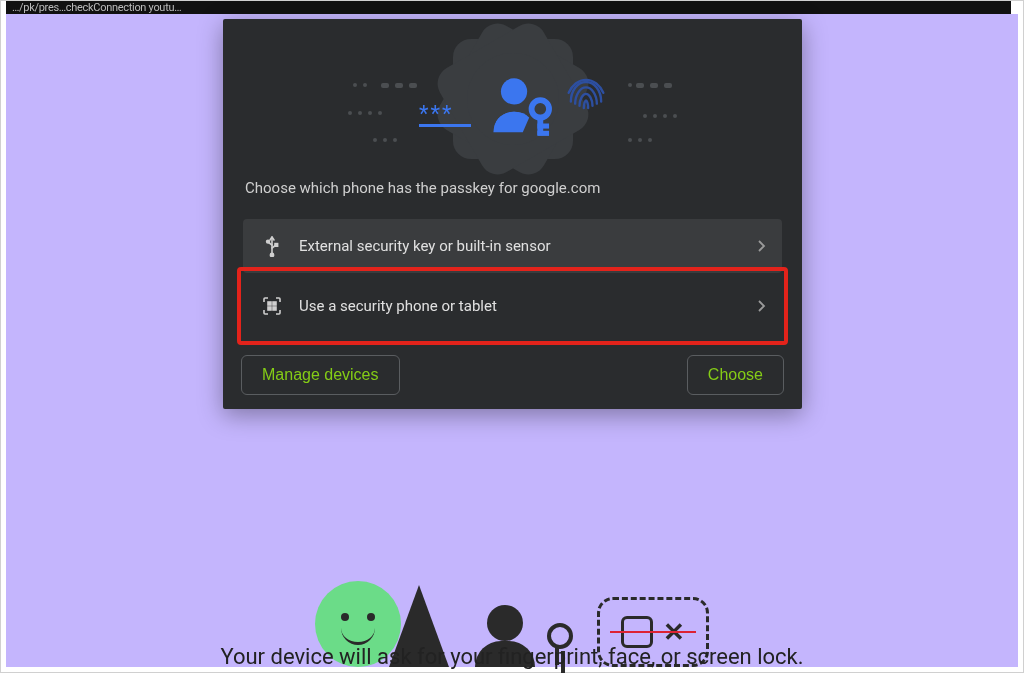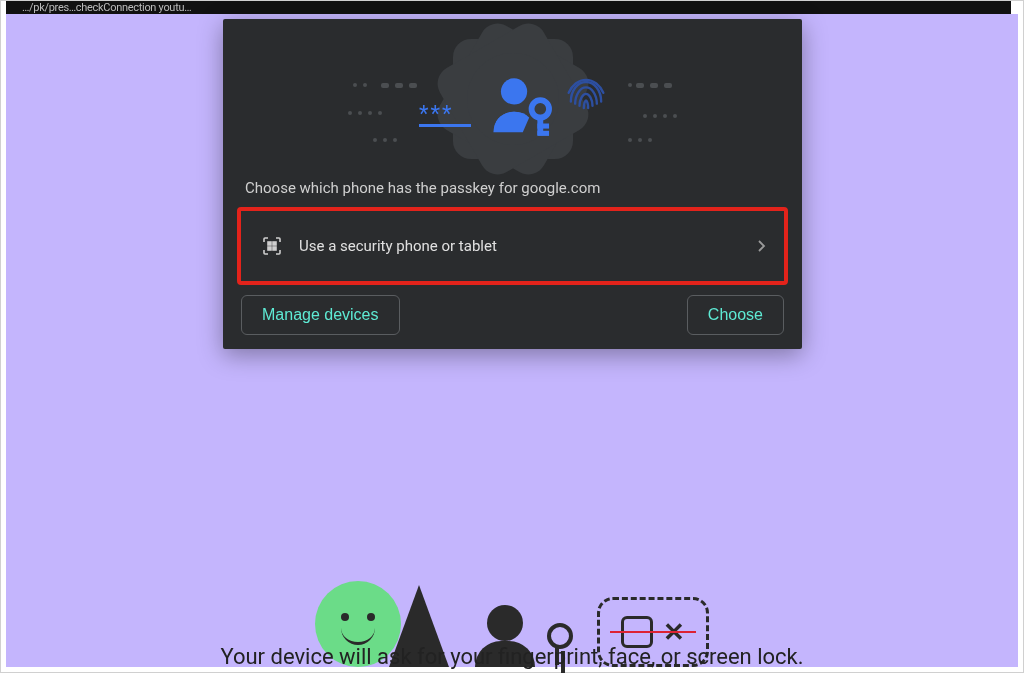--- a/index.html
+++ b/index.html
@@ -1,17 +1,17 @@
 <!DOCTYPE html>
 <html><head>
 <meta charset="utf-8">
 <style>
   html,body{margin:0;padding:0;width:1024px;height:673px;font-family:"Segoe UI",Roboto,Arial,sans-serif;background:#fff;overflow:hidden}
   .frame{position:relative;width:1024px;height:673px;box-sizing:border-box;border:1px solid #d0d0d0}
-  .top-strip{position:absolute;left:5px;right:12px;top:0;height:16px;background:#111;color:#bbb;font-size:11px;line-height:13px;white-space:nowrap;overflow:hidden;padding:0 16px;letter-spacing:-.3px}
+  .top-strip{position:absolute;left:5px;right:12px;top:0;height:16px;background:#111;color:#bbb;font-size:11px;line-height:13px;white-space:nowrap;overflow:hidden;padding:0 6px;letter-spacing:-.3px}
   .page-bg{position:absolute;left:5px;right:5px;top:13px;bottom:5px;background:#c4b5fd}
   .page-graphic{position:absolute;left:50%;transform:translateX(-50%);bottom:0;width:520px;display:flex;align-items:flex-end;gap:26px;justify-content:center}
   .page-caption{position:absolute;left:0;right:0;bottom:-2px;text-align:center;font-size:22px;color:#222}
   .dialog{position:absolute;left:222px;top:18px;width:579px;background:#2a2c2e;color:#e0e0e0;border-radius:2px;box-shadow:0 6px 24px rgba(0,0,0,.35);padding-bottom:14px}
   .hero{position:relative;height:160px;width:100%;display:flex;align-items:center;justify-content:center}
   .gear{width:120px;height:120px;background:#3a3d40;position:relative;border-radius:18px}
   .gear:before,.gear:after{content:"";position:absolute;inset:0;border-radius:18px;background:#3a3d40;transform:rotate(30deg)}
   .gear:after{transform:rotate(60deg)}
   .gear-inner{position:absolute;inset:14px;background:#3a3d40;border-radius:50%;z-index:2;display:flex;align-items:center;justify-content:center;gap:6px}
   .dots{position:absolute;display:flex;gap:6px}
@@ -28,21 +28,21 @@
   .dlg-title{font-size:22px;font-weight:400;color:#e6e6e6;margin:38px 0 14px 2px}
   .dlg-sub{font-size:15px;color:#cfcfcf;margin:0 0 22px 2px}
   .opt{display:flex;align-items:center;height:54px;border-radius:4px;padding:0 16px;cursor:pointer;position:relative;color:#e0e0e0;font-size:15px}
   .opt.sel{background:#3a3c3e}
   .opt+.opt{margin-top:6px}
   .opt .ico{width:26px;display:flex;justify-content:center;margin-right:14px;color:#cfcfcf}
   .opt .chev{position:absolute;right:16px;top:50%;transform:translateY(-50%);color:#9a9a9a}
   .opt .chev svg{display:block}
   .highlight{position:absolute;border:4px solid #e3231b;border-radius:4px;pointer-events:none}
   .dlg-actions{display:flex;justify-content:space-between;padding:18px 18px 0 18px}
-  .btn{background:transparent;border:1px solid #5a5d60;color:#5eead4;font-size:16px;padding:10px 20px;border-radius:6px;cursor:pointer}
+  .btn{background:transparent;border:1px solid #5a5d60;color:#84cc16;font-size:16px;padding:10px 20px;border-radius:6px;cursor:pointer}
   
   .face{width:86px;height:86px;border-radius:50%;background:#6bdc88;display:flex;align-items:center;justify-content:center;position:relative}
   .face .eye{width:8px;height:8px;border-radius:50%;background:#2a2a2a;position:absolute;top:32px}
   .face .eye.l{left:26px}.face .eye.r{right:26px}
   .face .smile{position:absolute;bottom:22px;width:34px;height:16px;border:3px solid #2a2a2a;border-top:none;border-left:none;border-right:none;border-radius:0 0 20px 20px}
   .tri{width:0;height:0;border-left:30px solid transparent;border-right:30px solid transparent;border-bottom:82px solid #2a2a2a;margin-left:-38px}
   .pkey{display:flex;align-items:flex-end;gap:6px}
   .pkey .head{width:36px;height:36px;background:#2a2a2a;border-radius:50%}
   .pkey .body{width:60px;height:26px;background:#2a2a2a;border-radius:26px 26px 0 0}
   .pkey .key{width:30px;height:44px;position:relative}
@@ -154,20 +154,38 @@
           <path d="M18 34c0-6 3-11 6-11s6 5 6 11"></path>
           <path d="M22 36c0-4 1.2-7 2-7s2 3 2 7"></path>
           <path d="M8 22c3-7 9-12 16-12s13 5 16 12"></path>
         </svg>
       </div>
     </div>
 
     <div class="dlg-body">
       <div class="dlg-sub">Choose which phone has the passkey for google.com</div>
 
+      <div class="opt sel">
+        <span class="ico">
+          <svg width="16" height="22" viewBox="0 0 16 22" stroke="#cfcfcf" stroke-width="1.6" fill="none" stroke-linecap="round">
+            <path d="M8 2v16"></path>
+              <circle cx="8" cy="20" r="1.6" fill="#cfcfcf"></circle>
+            <path d="M8 2l-2 3M8 2l2 3"></path>
+            <path d="M8 10l-4-3M8 13l4-3"></path>
+            <circle cx="4" cy="6.6" r="1.4" fill="#cfcfcf"></circle>
+              <rect x="11" y="8.6" width="2.6" height="2.6" fill="#cfcfcf"></rect>
+          </svg>
+        </span>
+        <span>External security key or built-in sensor</span>
+        <span class="chev">
+          <svg width="8" height="12" viewBox="0 0 8 12">
+              <path d="M1 1l5 5-5 5" stroke="#9a9a9a" stroke-width="1.8" fill="none"></path>
+            </svg>
+        </span>
+      </div>
 
 
       <div class="opt" style="position:relative">
         <span class="ico">
           <svg width="18" height="18" viewBox="0 0 18 18" fill="none" stroke="#cfcfcf" stroke-width="1.6">
             <path d="M1 5V2a1 1 0 0 1 1-1h3M13 1h3a1 1 0 0 1 1 1v3M17 13v3a1 1 0 0 1-1 1h-3M5 17H2a1 1 0 0 1-1-1v-3"></path>
             <rect x="5" y="5" width="3" height="3" fill="#cfcfcf"></rect>
               <rect x="10" y="5" width="3" height="3" fill="#cfcfcf"></rect>
             <rect x="5" y="10" width="3" height="3" fill="#cfcfcf"></rect>
               <rect x="10" y="10" width="3" height="3" fill="#cfcfcf"></rect>

